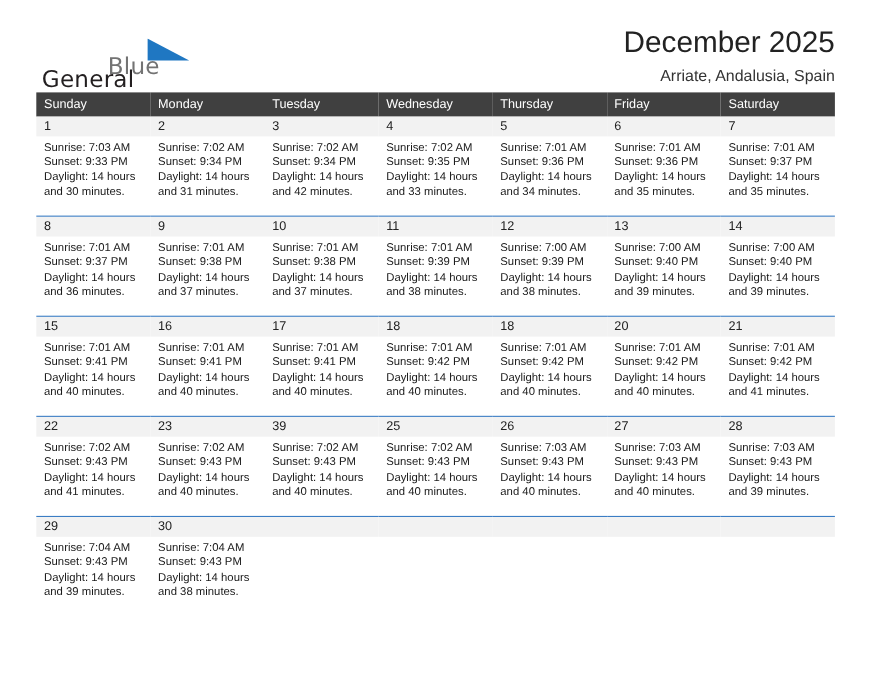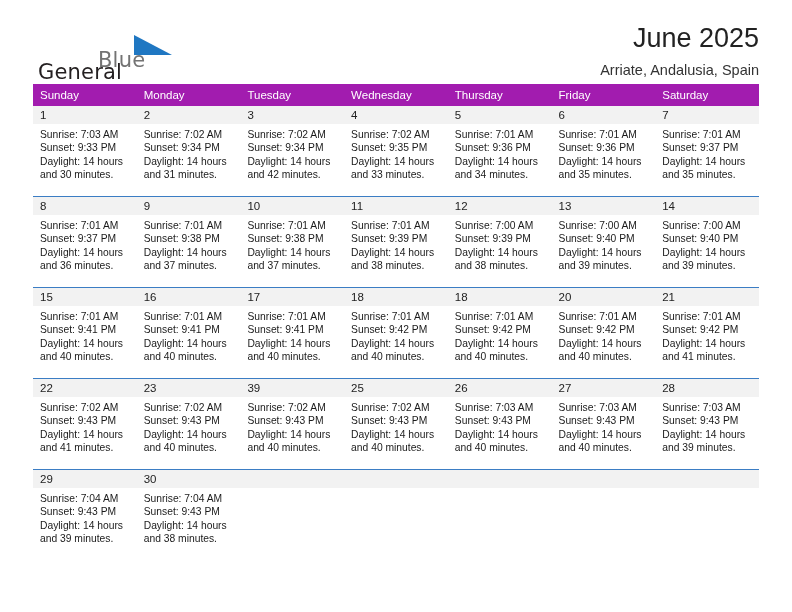--- a/index.html
+++ b/index.html
@@ -87,21 +87,21 @@
   
   .calendar {
     margin-top: 12px;
     width: 726px;
     border-collapse: collapse;
     table-layout: fixed;
   }
   .calendar col { width: 103.71px; }
 
   thead th {
-    background: #a21caf;
+    background: #404040;
     color: #ffffff;
     font-size: 11.5px;
     font-weight: normal;
     text-align: left;
     padding: 5px 0 5px 7px;
     height: 18px;
     box-sizing: border-box;
     vertical-align: middle;
   }
 
@@ -152,21 +152,21 @@
       <span class="logo-general">General</span>
       <span class="logo-triangle">
         <svg width="40" height="22" viewBox="0 0 40 22" xmlns="http://www.w3.org/2000/svg">
           <polygon points="0,0 38,20 0,20" fill="#1f77c2"></polygon>
         </svg>
       </span>
       <span class="logo-blue">Blue</span>
     </div>
 
     <div class="title-block">
-      <div class="cal-title">June 2025</div>
+      <div class="cal-title">December 2025</div>
       <div class="cal-subtitle">Arriate, Andalusia, Spain</div>
     </div>
 
   </div>
 
   <table class="calendar">
     <colgroup>
       <col>
         <col>
         <col>

